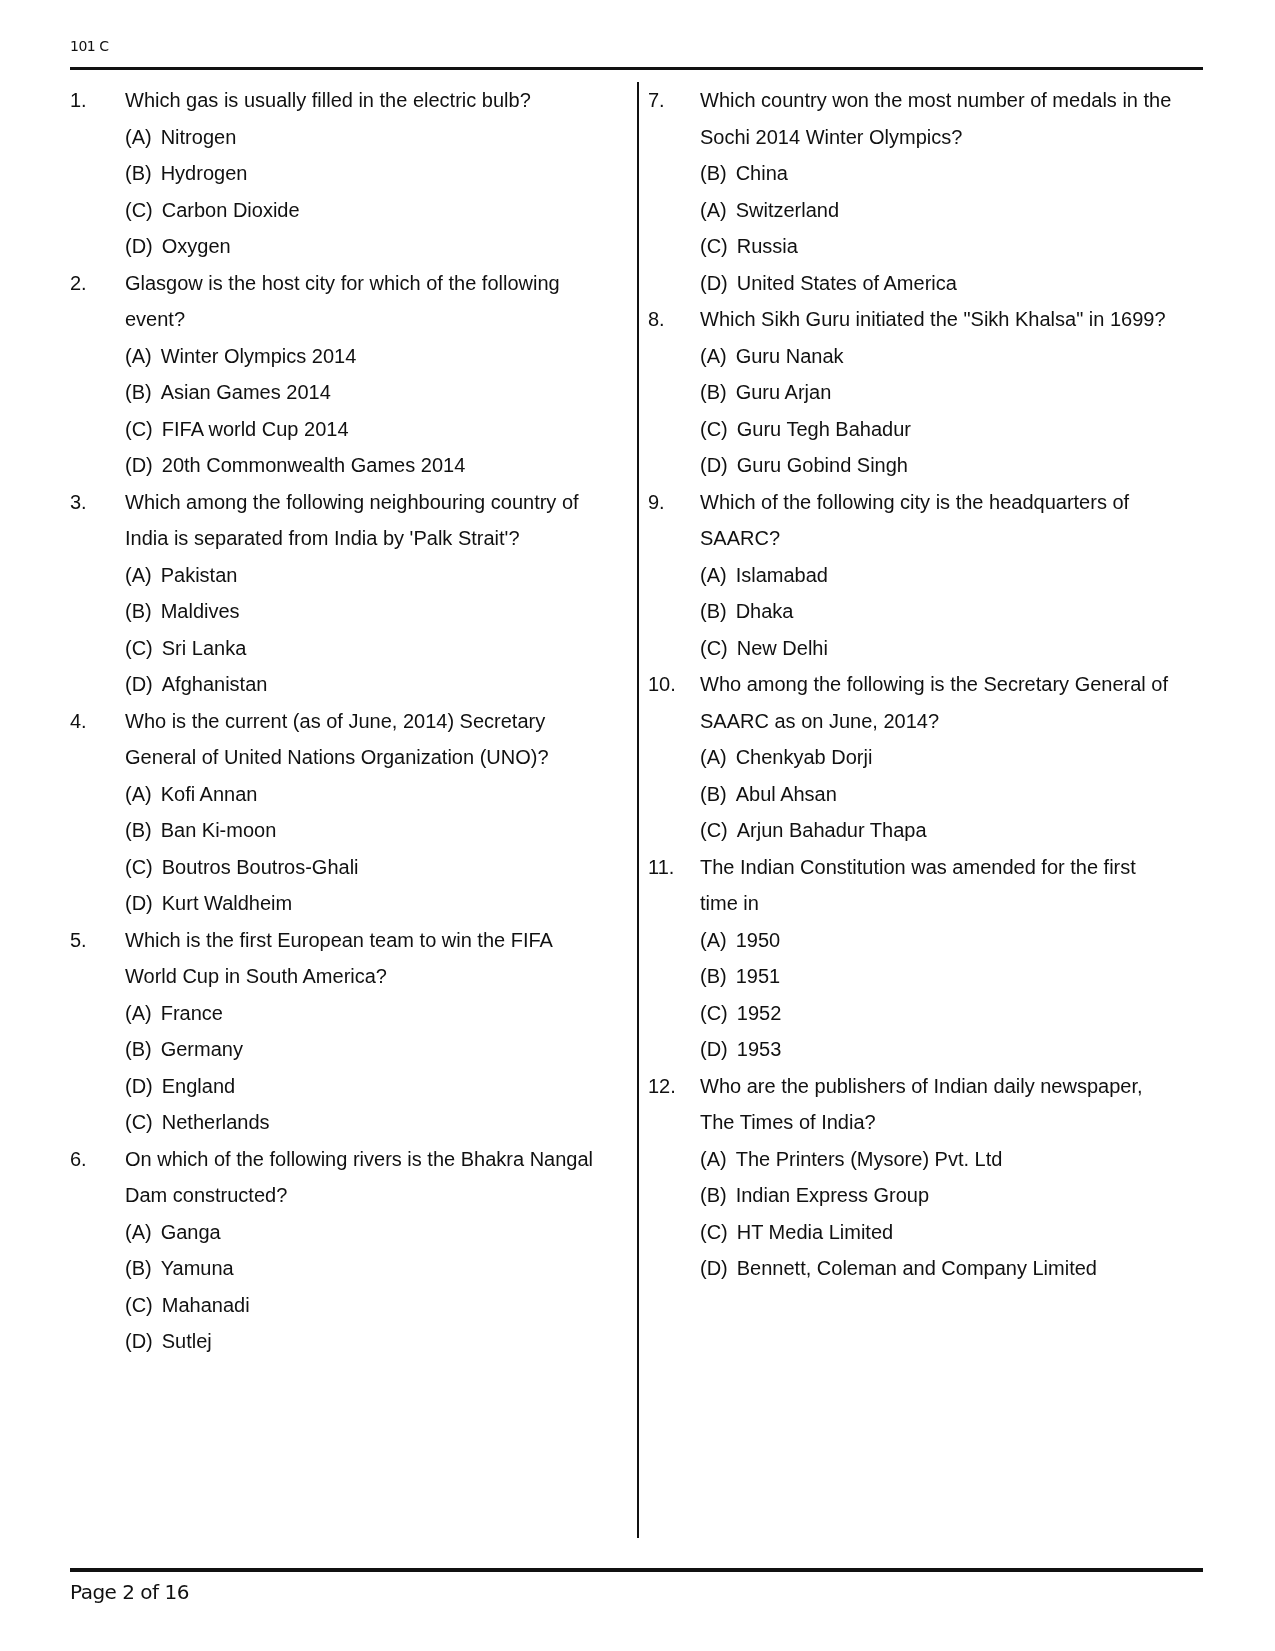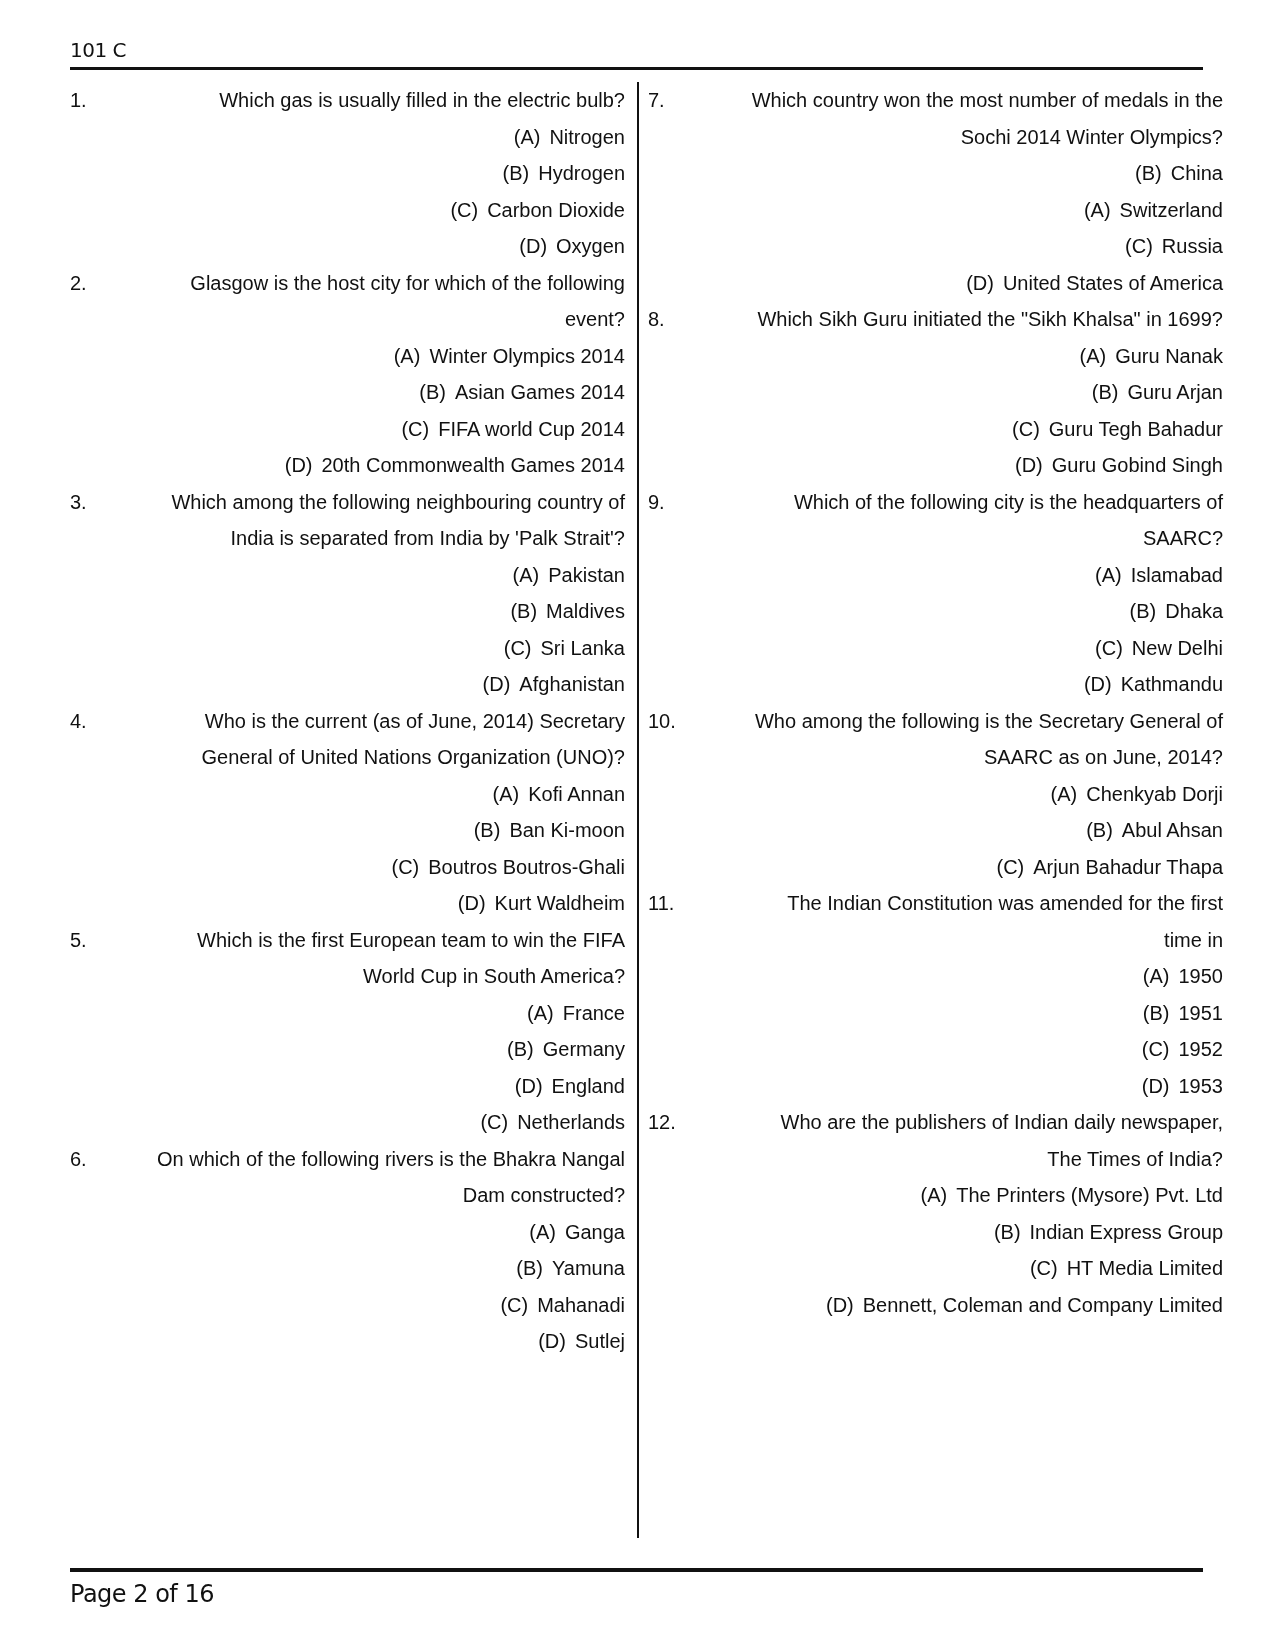--- a/index.html
+++ b/index.html
@@ -14,21 +14,21 @@
     background: #ffffff;
     color: #111111;
     font-family: "Liberation Sans", sans-serif;
     overflow: hidden;
   }
   .exam-code {
     position: absolute;
     left: 70px;
     top: 38px;
     font-family: "DejaVu Sans", sans-serif;
-    font-size: 20px;
+    font-size: 14px;
     letter-spacing: -0.5px;
     color: #111111;
   }
   .header-rule {
     position: absolute;
     left: 70px;
     top: 67px;
     width: 1133px;
     height: 3px;
     background: #111111;
@@ -49,21 +49,21 @@
   .col-right { left: 648px; width: 575px; }
 
   .question { display: flex; align-items: flex-start; }
   .qnum {
     flex: 0 0 55px;
     line-height: 36.5px;
     font-size: 20px;
     white-space: nowrap;
   }
   .col-right .qnum { flex: 0 0 52px; }
-  .qbody { flex: 1 1 auto; min-width: 0; text-align: right; }
+  .qbody { flex: 1 1 auto; min-width: 0; }
   .line {
     line-height: 36.5px;
     font-size: 20px;
     white-space: nowrap;
   }
   .opt-label {
     display: inline-block;
     margin-right: 9px;
   }
   .footer-rule {
@@ -72,21 +72,21 @@
     top: 1568px;
     width: 1133px;
     height: 4px;
     background: #111111;
   }
   .page-label {
     position: absolute;
     left: 70px;
     top: 1580px;
     font-family: "DejaVu Sans", sans-serif;
-    font-size: 24px;
+    font-size: 20px;
     letter-spacing: -0.5px;
     color: #111111;
   }
 </style>
 </head>
 <body>
 
 <div class="page">
   <div class="exam-code">101 C</div>
   <div class="header-rule"></div>
@@ -182,21 +182,20 @@
         </div>
       </div>
       <div class="question">
         <div class="qnum line">9.</div>
         <div class="qbody">
           <div class="line">Which of the following city is the headquarters of</div>
           <div class="line">SAARC?</div>
           <div class="line"><span class="opt-label">(A)</span><span class="opt-text">Islamabad</span></div>
           <div class="line"><span class="opt-label">(B)</span><span class="opt-text">Dhaka</span></div>
           <div class="line"><span class="opt-label">(C)</span><span class="opt-text">New Delhi</span></div>
-          <div class="line"><span class="opt-label">(D)</span><span class="opt-text">Kathmandu</span></div>
         </div>
       </div>
       <div class="question">
         <div class="qnum line">10.</div>
         <div class="qbody">
           <div class="line">Who among the following is the Secretary General of</div>
           <div class="line">SAARC as on June, 2014?</div>
           <div class="line"><span class="opt-label">(A)</span><span class="opt-text">Chenkyab Dorji</span></div>
           <div class="line"><span class="opt-label">(B)</span><span class="opt-text">Abul Ahsan</span></div>
           <div class="line"><span class="opt-label">(C)</span><span class="opt-text">Arjun Bahadur Thapa</span></div>

